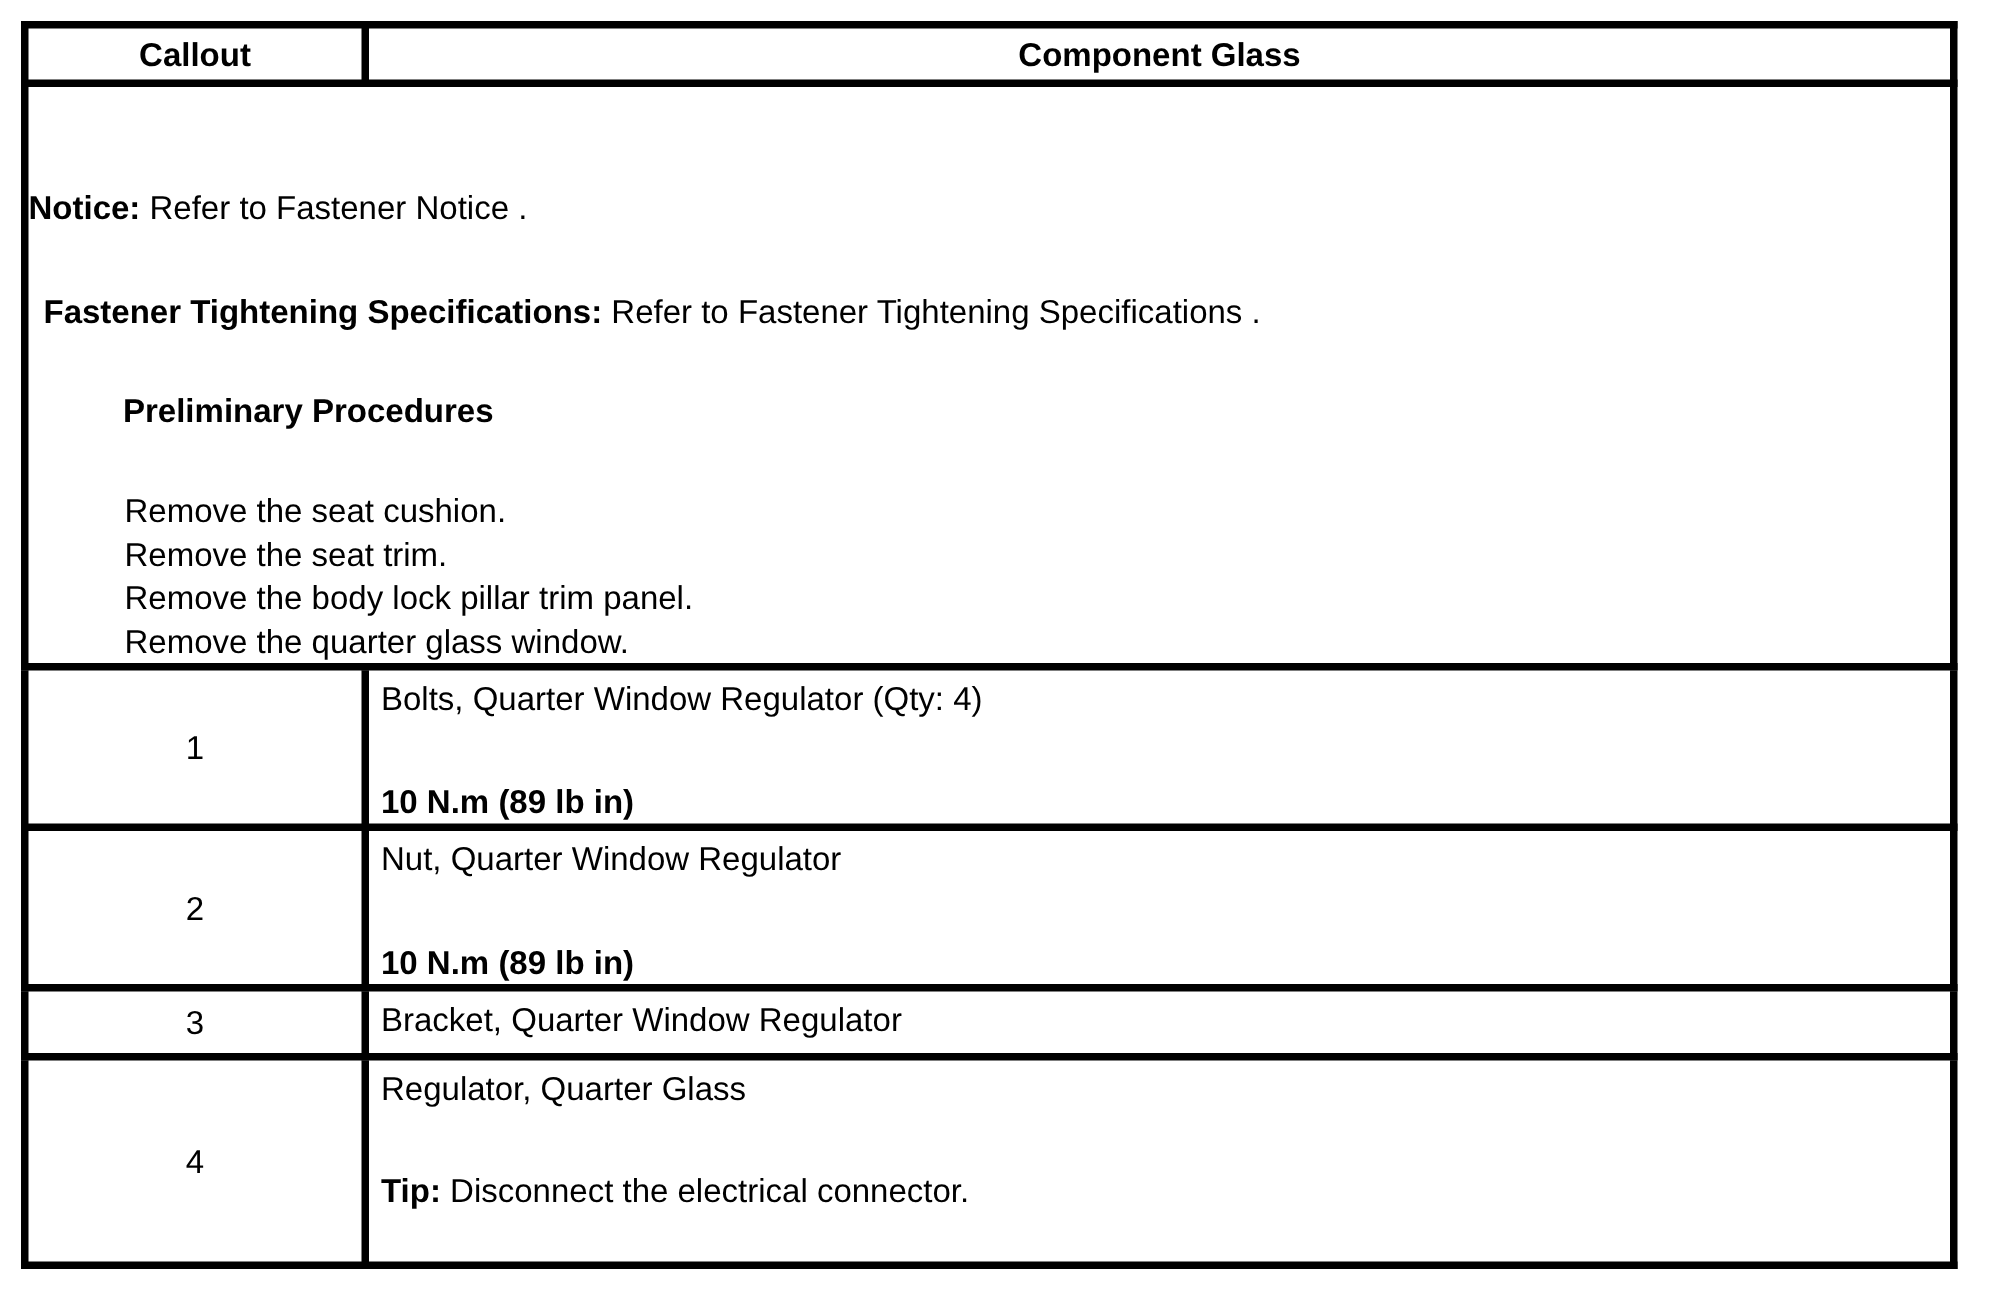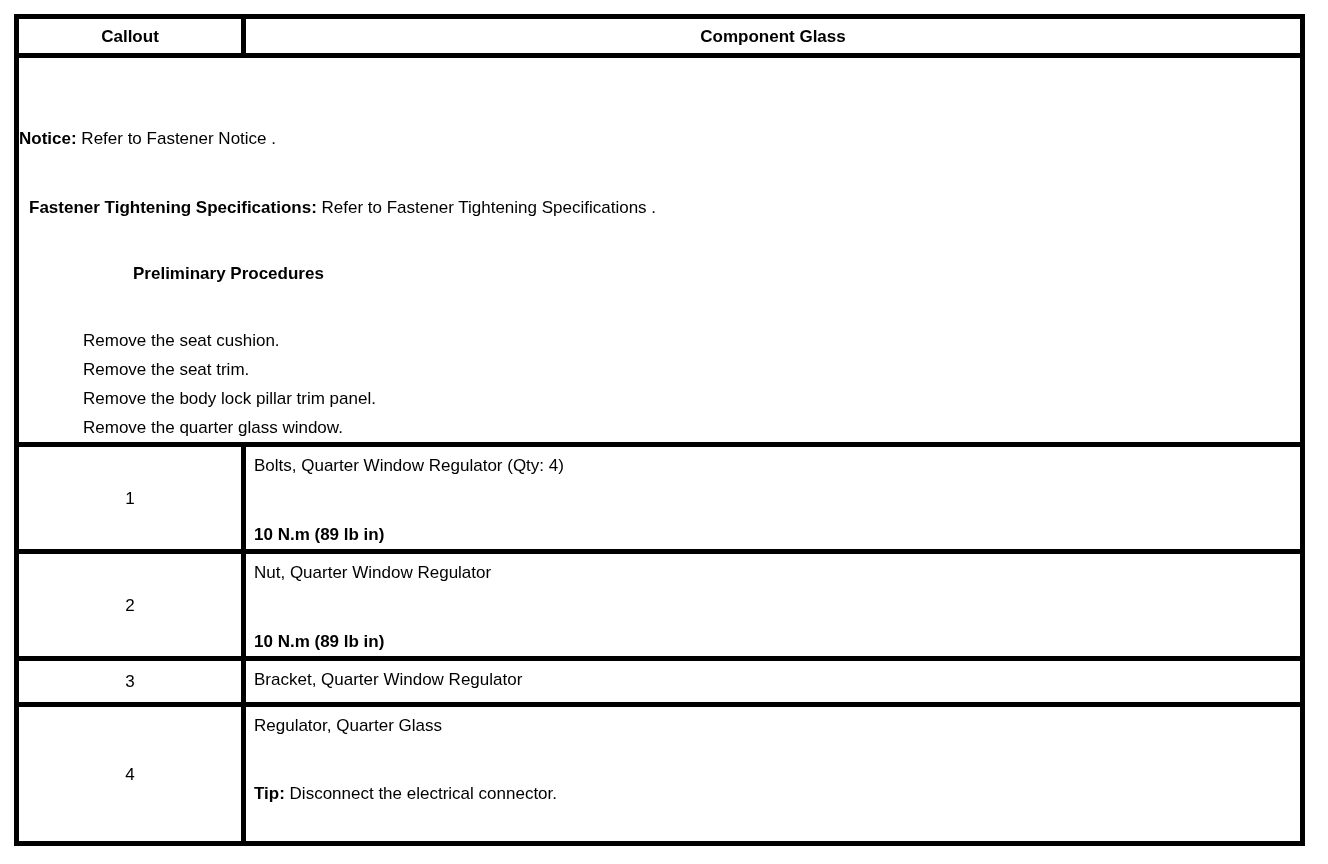--- a/index.html
+++ b/index.html
@@ -23,34 +23,34 @@
     top: 14px;
     width: 1291px;
     border-collapse: collapse;
     table-layout: fixed;
   }
   .component-table th,
   .component-table td {
     border: 5px solid #000000;
     padding: 0;
     vertical-align: top;
-    font-size: 17px;
+    font-size: 22px;
     line-height: 29px;
   }
   .col-callout { width: 227px; }
   .component-table th {
     height: 34px;
     text-align: center;
     vertical-align: middle;
     font-weight: bold;
   }
   td.intro-cell { height: 380px; }
   .intro-cell .notice-line   { margin: 66px 0 0 0; }
   .intro-cell .fastener-line { margin: 40px 16px 0 0; padding-left: 10px; }
-  .intro-cell .prelim-title  { margin: 37px 0 0 0; padding-left: 114px; font-weight: bold; }
+  .intro-cell .prelim-title  { margin: 37px 0 0 0; padding-left: 63px; font-weight: bold; }
   .intro-cell .prelim-steps  { margin: 38px 0 0 0; padding-left: 64px; }
   td.callout-cell {
     text-align: center;
     vertical-align: middle;
   }
   td.name-cell {
     padding: 4px 6px 0 8px;
   }
   tr.row-tall  td { height: 98px; }
   tr.row-short td { height: 37px; }

